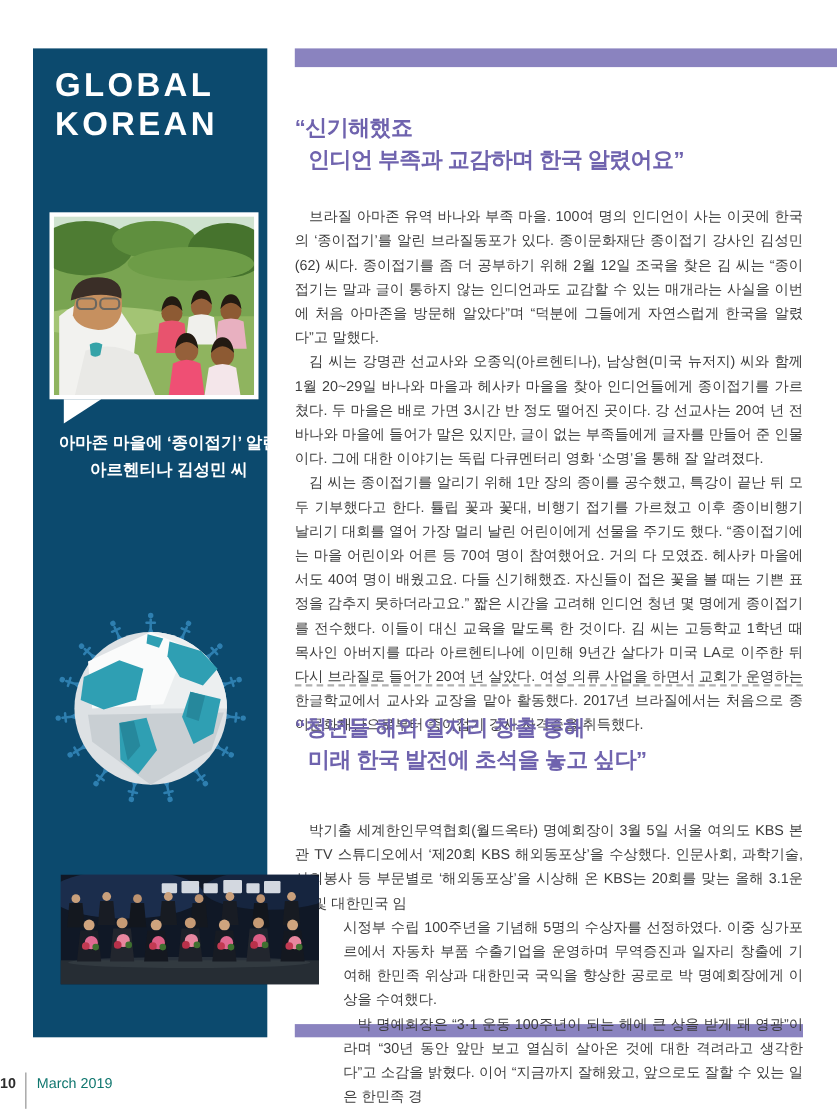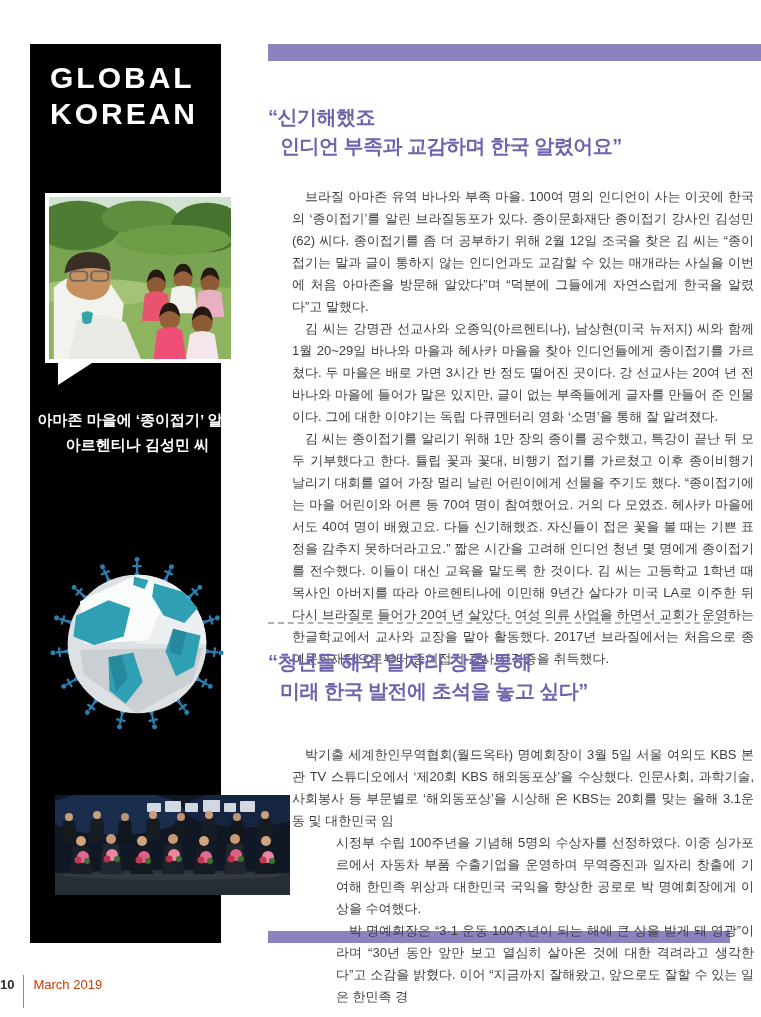--- a/index.html
+++ b/index.html
@@ -4,78 +4,77 @@
 <style>
   * { margin:0; padding:0; box-sizing:border-box; }
   html,body { background:#ffffff; }
   body { font-family:"Liberation Sans", sans-serif; }
   .page {
     position:relative; width:761px; height:1017px; background:#ffffff;
     overflow:hidden; margin:0 auto;
   }
   
   .sidebar {
-    position:absolute; left:30px; top:44px; width:191px; height:899px;
-    background:#000000;
+    position:absolute; left:30px; top:44px; width:213px; height:899px;
+    background:#0c4a6e;
   }
   .mag-title {
     padding:16px 0 0 20px; color:#ffffff; font-weight:bold;
     font-size:30px; line-height:36px; letter-spacing:3px;
   }
   .photo-frame {
     position:absolute; left:15px; top:149px; width:190px; height:170px;
     background:#ffffff; padding:4px;
   }
   .photo-frame svg { display:block; width:182px; height:162px; }
   .photo-tail {
     position:absolute; left:28px; top:319px; width:0; height:0;
     border-left:34px solid #ffffff; border-bottom:22px solid transparent;
   }
   .photo-caption {
-    position:absolute; left:0; top:346px; width:215px; text-align:center;
-    color:#ffffff; font-weight:bold; font-size:15px; line-height:25px;margin-top:17px;
+    position:absolute; left:16px; top:346px; width:215px; text-align:center;
+    color:#ffffff; font-weight:bold; font-size:15px; line-height:25px;
   }
   .globe-wrap { position:absolute; left:12px; top:505px; width:190px; height:190px; }
   .globe-wrap svg { display:block; width:190px; height:190px; }
   
   .top-bar { position:absolute; left:268px; top:44px; right:0; height:17px; background:#8a83bf; }
   .bottom-bar { position:absolute; left:268px; top:931px; width:462px; height:12px; background:#8a83bf; }
   
   .content { position:absolute; left:268px; top:0; width:462px; }
   .headline {
     color:#6f63ae; font-weight:bold; font-size:20px; line-height:29px;
     letter-spacing:-0.5px;
   }
   .headline .l2 { padding-left:12px; }
   .headline-1 { position:absolute; left:0; top:103px; }
   .headline-2 { position:absolute; left:0; top:648px; }
   .bodytext {
     color:#3d3d3d; font-size:13px; line-height:22px; text-align:justify;
     word-break:break-all;
-    margin-left:24px;
   }
   .bodytext p { text-indent:13px; }
   .article-1 { position:absolute; left:0; top:186px; width:462px; }
   .divider {
     position:absolute; left:0; top:622px; width:462px; height:0;
     border-top:2px dashed #b0b0b0;
   }
   .article-2 { position:absolute; left:0; top:744px; width:462px; }
   .article-2 .wrapped { margin-left:44px; width:418px; }
   
   .award-photo { position:absolute; left:55px; top:795px; width:235px; height:100px; }
   .award-photo svg { display:block; width:235px; height:100px; }
   
   .footer {
     position:absolute; left:0; top:975px; width:761px;
     display:flex; align-items:flex-start; gap:9px;
   }
   .footer .pnum { font-size:13px; font-weight:bold; color:#2b2b2b; padding-top:2px; }
   .footer .vline { width:1px; height:33px; background:#8a8a8a; }
-  .footer .issue { font-size:13px; color:#c2410c; padding-top:2px; }
+  .footer .issue { font-size:13px; color:#0f766e; padding-top:2px; }
 </style>
 </head>
 <body>
 
 <div class="page">
 
   <div class="sidebar">
     <div class="mag-title">
       <div>GLOBAL</div>
       <div>KOREAN</div>

